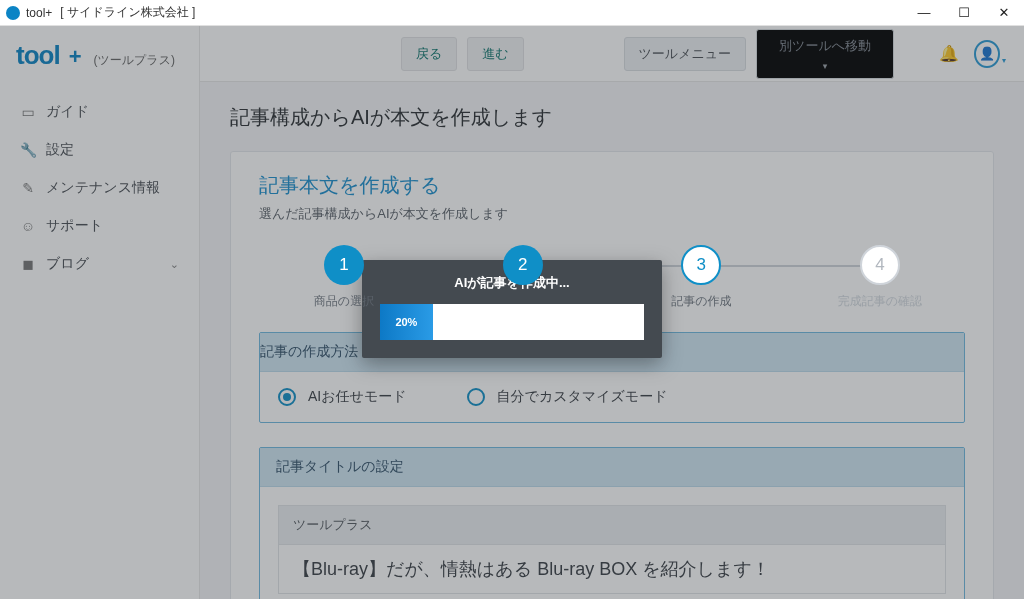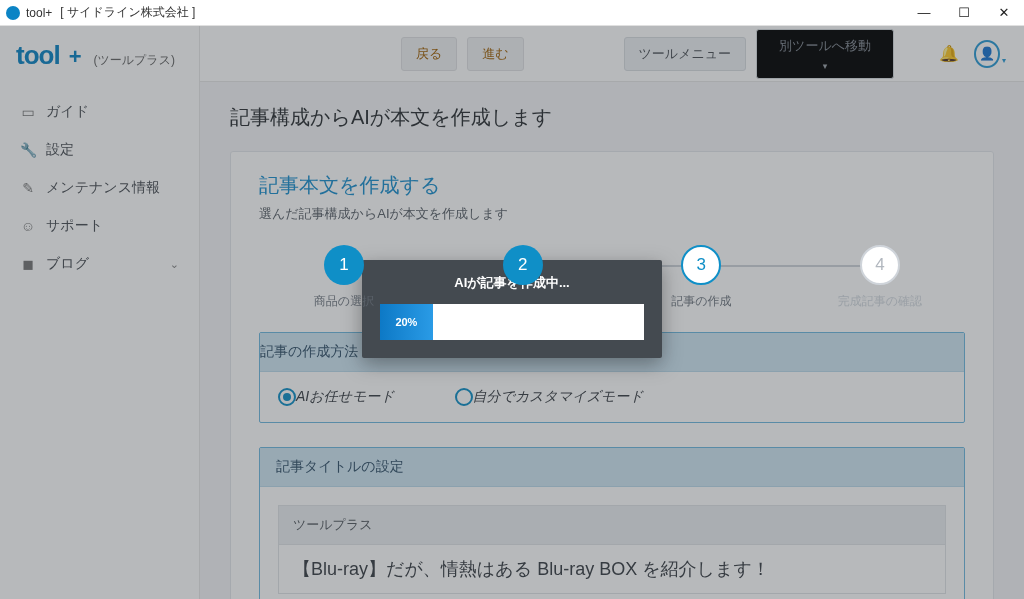--- a/index.html
+++ b/index.html
@@ -47,21 +47,21 @@
   .nav-item .chev { margin-left:auto; font-size:11px; color:#888;}
 
   
   .contentwrap { flex:1; display:flex; flex-direction:column; background:#f4f5f7;}
   .topbar {
     height: 60px; background: #fff; border-bottom:1px solid #e6e6e6;
     display:flex; align-items:center; padding:0 20px 0 10px; gap:10px;
   }
   .spacer { flex: 1; }
   .navbtn {
-    background:#f0f1f3; border:1px solid #e0e1e4; color:#a16207; font-size:13px;
+    background:#f0f1f3; border:1px solid #e0e1e4; color:#0f766e; font-size:13px;
     padding:7px 14px; border-radius:3px;
   }
   .menubtn { background:#edf0f3; border:1px solid #d9dde1; padding:7px 14px; font-size:13px; color:#4a4f55; border-radius:3px;}
   .toolswitch {
     background:#000000; border:1px solid #d9dde1; padding:7px 22px; font-size:13px; color:#808790;
     border-radius:3px; display:flex; align-items:center; gap:6px;flex-direction:column;
   }
   .toolswitch .dd { font-size:9px; color:#9aa0a6; }
   .bellicon, .usericon {
     width:30px; height:30px; display:flex; align-items:center; justify-content:center;
@@ -107,21 +107,21 @@
 
   .methodbox {
     border:1px solid #6fb9df; border-radius:2px; margin-bottom:24px;
   }
   .methodbox .hdr{
     background:#cfe6f3; padding:10px 0; font-size:14px; color:#33526a; border-bottom:1px solid #bcdbec;
   }
   .methodbox .body{
     padding:16px 18px; display:flex; gap:60px; align-items:flex-start;
   }
-  .radio { display:flex; align-items:flex-start; gap:0; font-size:14px; color:#3a3f45; max-width:220px;font-style:italic;}
+  .radio { display:flex; align-items:flex-start; gap:12px; font-size:14px; color:#3a3f45; max-width:220px;}
   .radio .dot{
     width:18px;height:18px;border-radius:50%;border:2px solid #0f8fc7; position:relative; flex:none;
   }
   .radio.checked .dot::after{
     content:"";position:absolute;inset:3px;border-radius:50%;background:#0f8fc7;
   }
 
   .titlesection{
     border:1px solid #6fb9df; border-radius:2px;
   }

